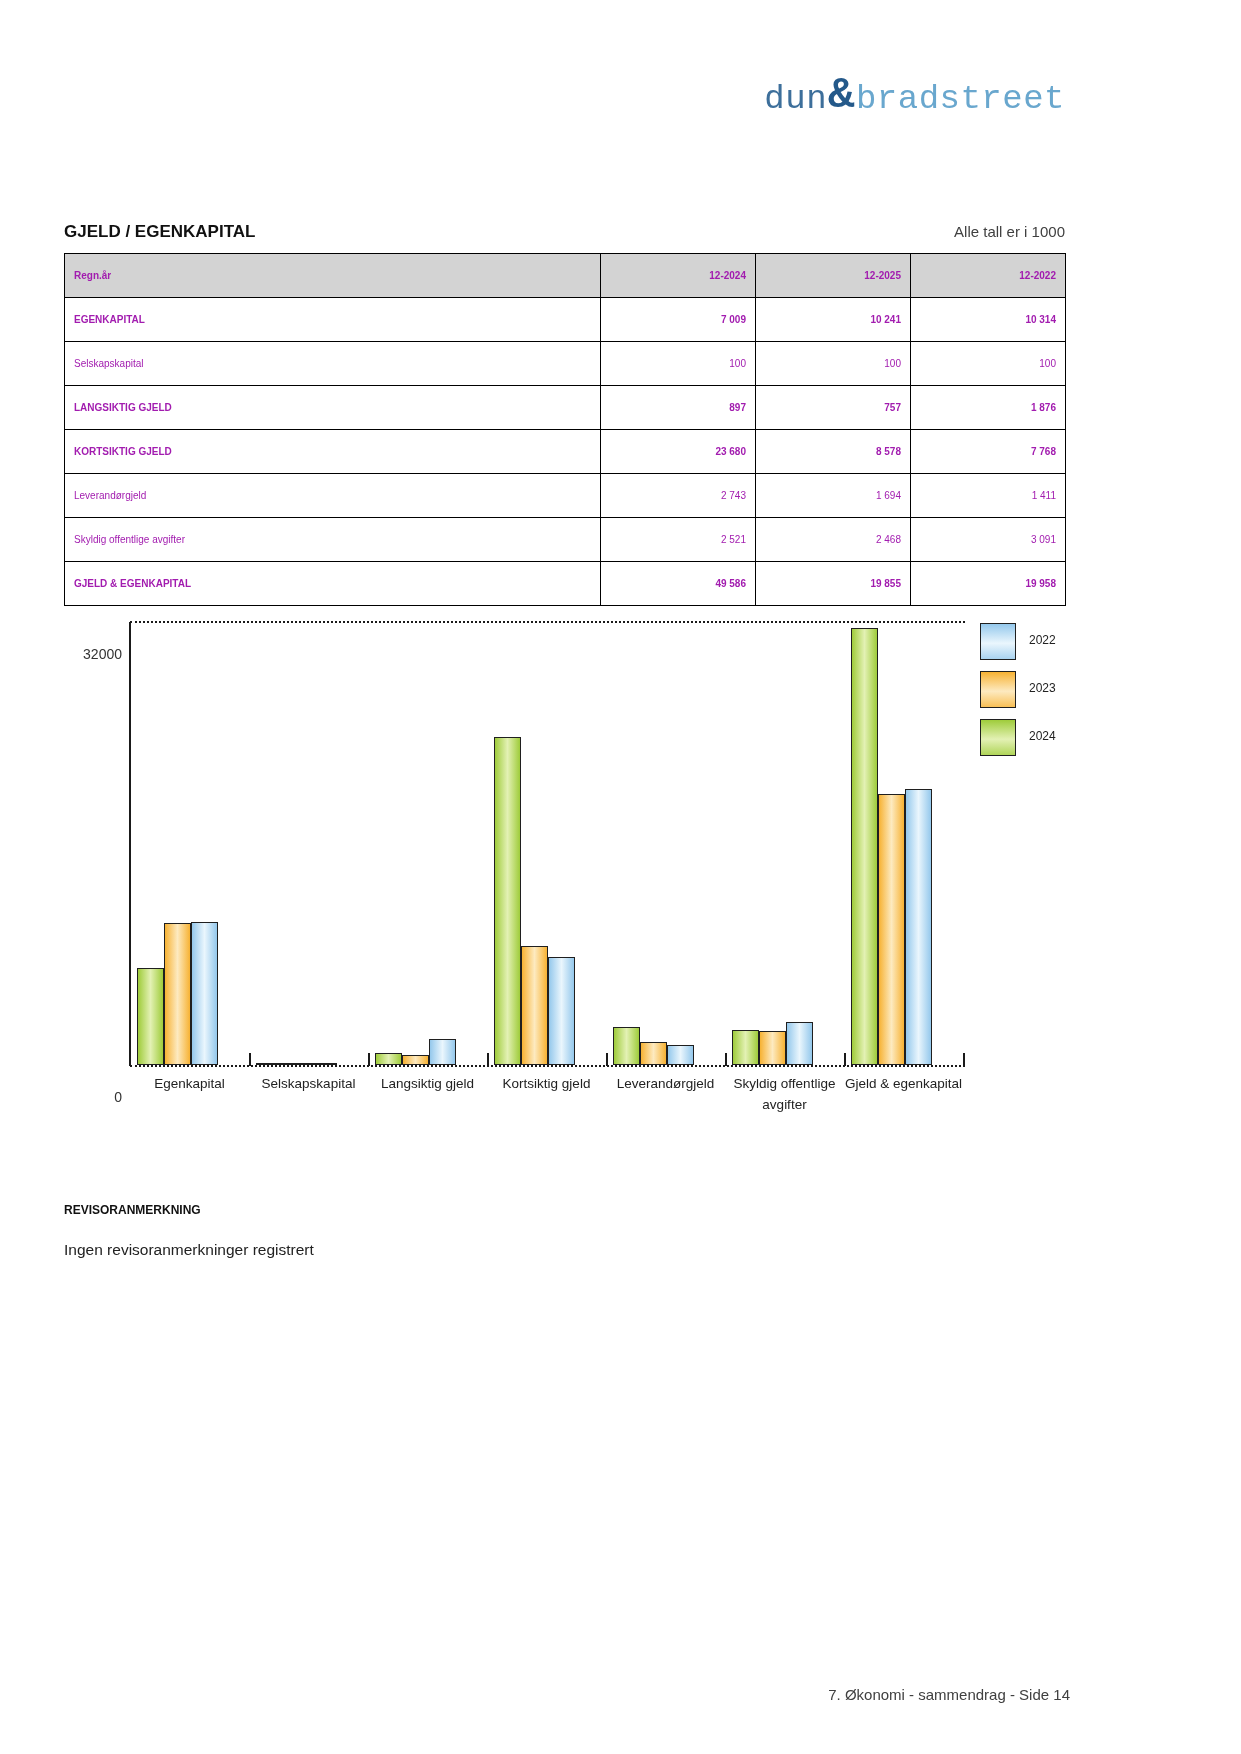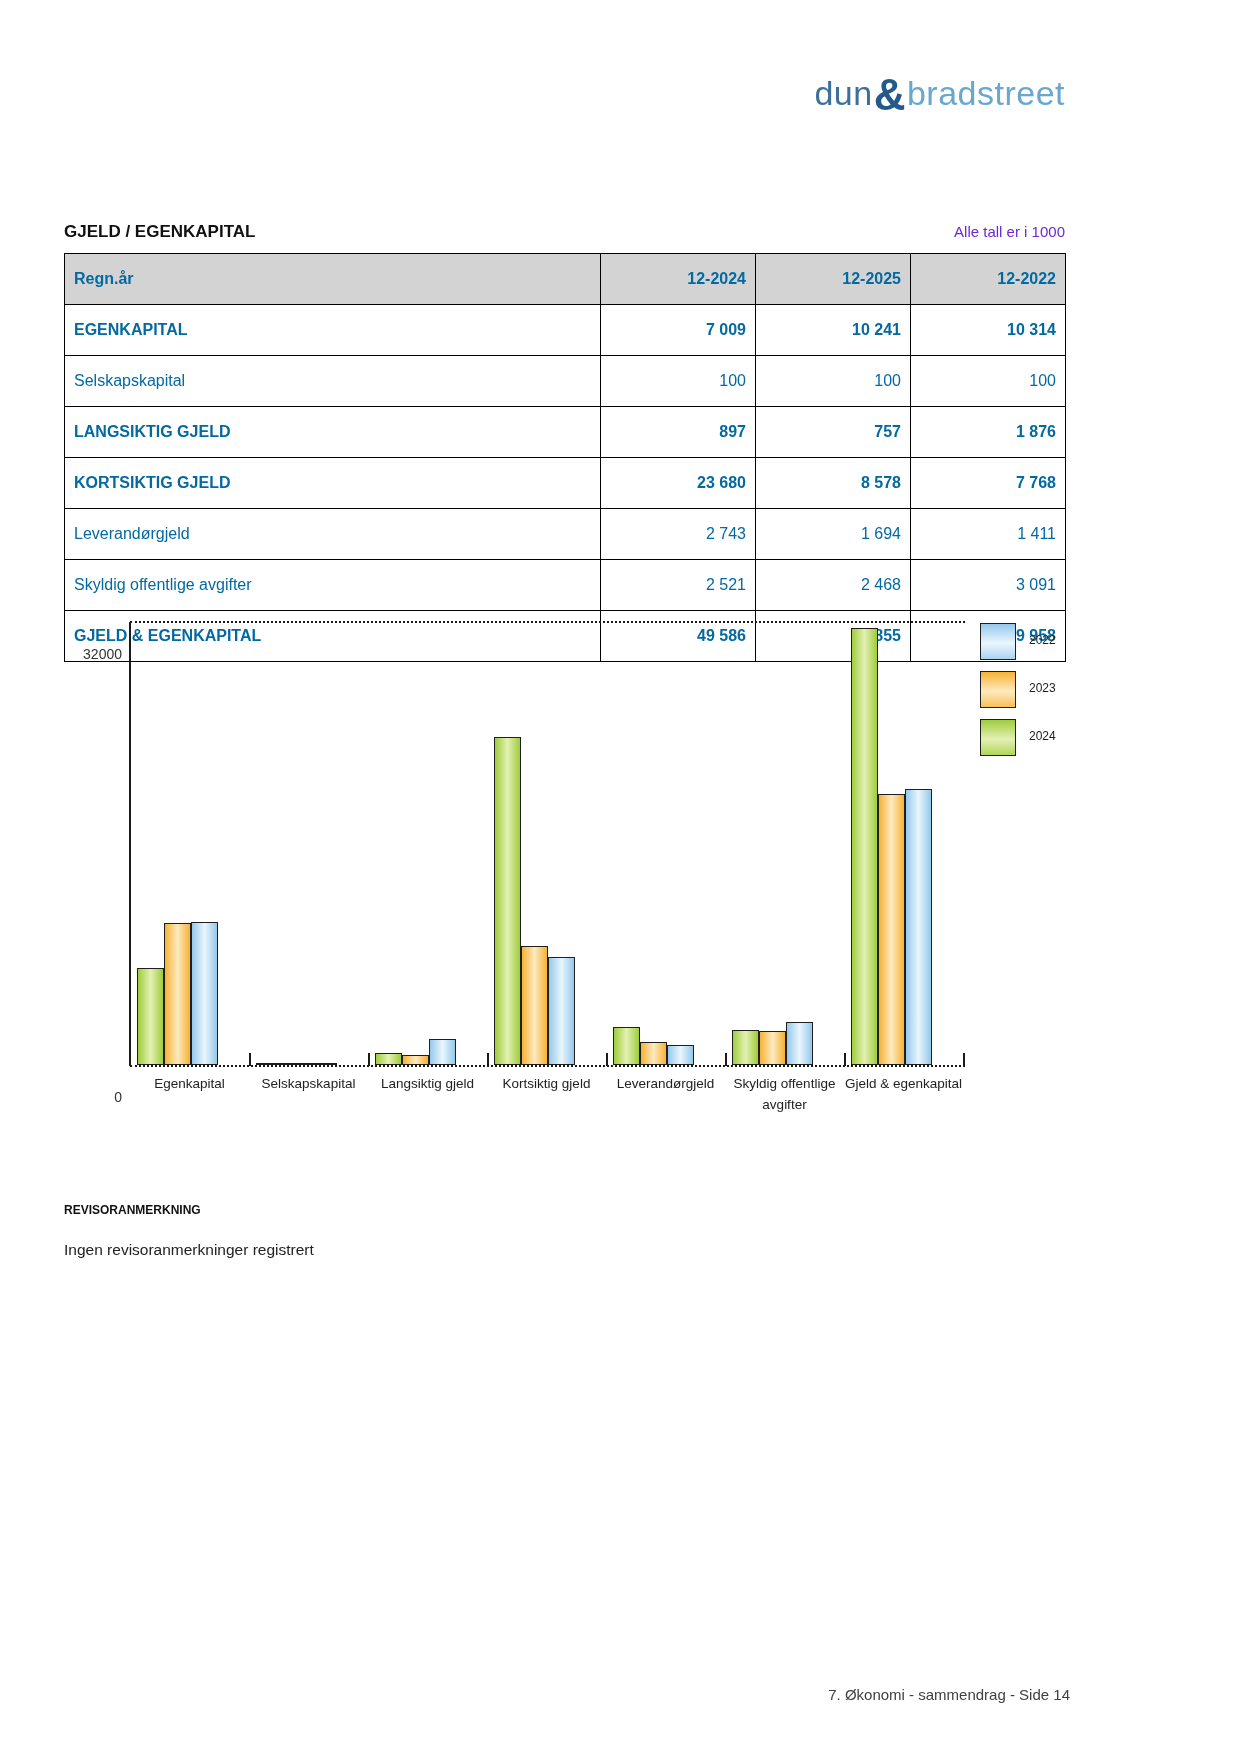--- a/index.html
+++ b/index.html
@@ -1,33 +1,33 @@
 <!DOCTYPE html>
 <html><head>
 <meta charset="utf-8">
 <style>
   * { margin:0; padding:0; box-sizing:border-box; }
   html,body { background:#ffffff; }
   body { font-family:"Liberation Sans", sans-serif; color:#1a1a1a; }
   .page { position:relative; width:1241px; height:1754px; background:#fff; overflow:hidden; }
 
   
-  .logo { position:absolute; top:68px; right:176px; display:flex; align-items:center; letter-spacing:0.5px; }
+  .logo { position:absolute; top:68px; right:176px; display:flex; align-items:flex-end; letter-spacing:0.5px;font-family:Liberation Mono, monospace; }
   .logo .dun { font-size:34px; font-weight:400; color:#3d6f9b; }
   .logo .amp { font-size:44px; font-weight:600; color:#24598a; margin:0 1px; position:relative; top:2px; }
   .logo .brad { font-size:34px; font-weight:400; color:#69a7ce; }
 
   
   .section-header { position:absolute; left:64px; top:222px; width:1001px; display:flex; justify-content:space-between; align-items:baseline; }
   .section-title { font-size:17px; font-weight:bold; color:#111; }
-  .section-note { font-size:15px; color:#6d28d9; }
+  .section-note { font-size:15px; color:#404040; }
 
   
   table.fin { position:absolute; left:64px; top:253px; width:1001px; border-collapse:collapse; table-layout:fixed; }
-  table.fin td { border:1.5px solid #000; height:29.5px; font-size:16px; padding:16px 9px; vertical-align:middle; color:#0369a1; }
+  table.fin td { border:1.5px solid #000; height:29.5px; font-size:10px; padding:16px 9px; vertical-align:middle; color:#a21caf; }
   table.fin col.c0 { width:536px; } table.fin col.cn { width:155px; }
   table.fin tr.head td { background:#d3d3d3; font-weight:bold; }
   table.fin td.num { text-align:right; }
   table.fin tr.bold td { font-weight:bold; }
 
   
   .ylab { position:absolute; width:62px; text-align:right; font-size:14px; color:#333;margin-top:32px; }
   .gridline-top { position:absolute; left:130px; top:621px; width:835px; border-top:2px dotted #1a1a1a; height:0; }
   .yaxis { position:absolute; left:129px; top:622px; width:1.5px; height:444px; background:#1a1a1a; }
   .baseline { position:absolute; left:130px; top:1064.5px; width:835px; border-top:2px dotted #1a1a1a; height:0; }

